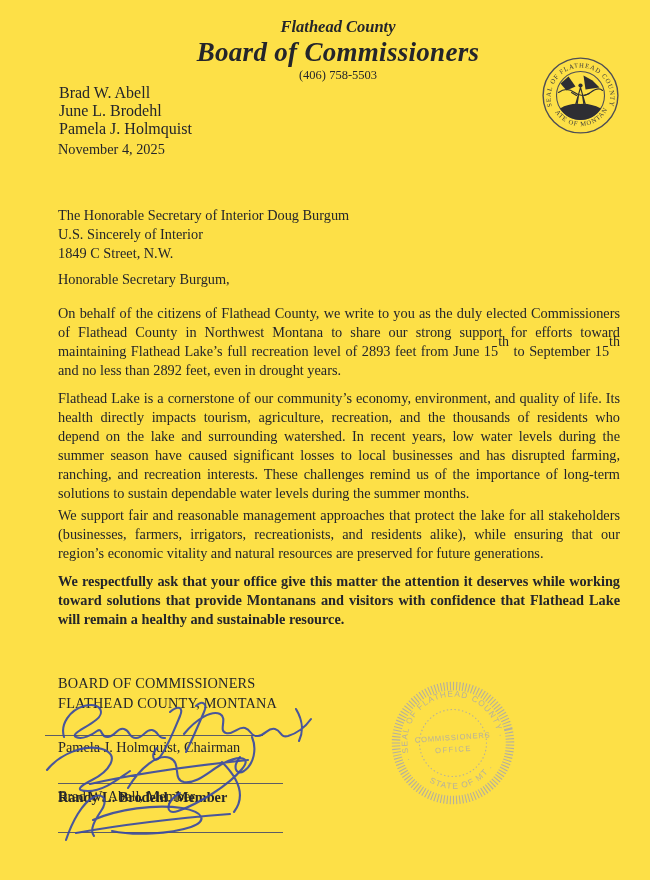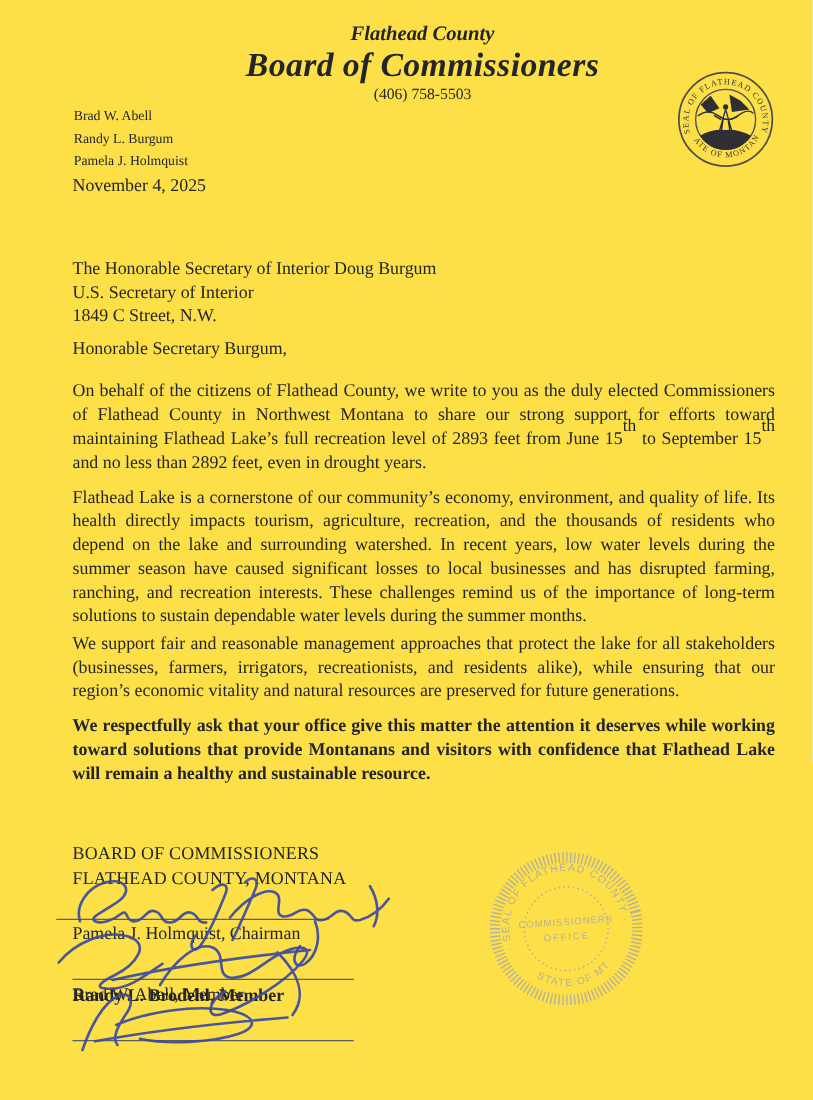--- a/index.html
+++ b/index.html
@@ -28,21 +28,21 @@
     position:absolute;left:13px;top:36px;width:650px;
     text-align:center;font-style:italic;font-weight:bold;
     font-size:27px;line-height:32px;letter-spacing:0.3px;
   }
   .lh-phone{
     position:absolute;left:13px;top:68px;width:650px;
     text-align:center;font-size:12.5px;line-height:15px;
   }
   .lh-names{
     position:absolute;left:59px;top:84px;
-    font-size:11px;line-height:18px;
+    font-size:16px;line-height:18px;
   }
   
   .blk{position:absolute;left:58px;width:562px;font-size:14.3px;line-height:19px;}
   .just{text-align:justify;}
   .date{top:140px;}
   .recipient{top:189px;margin-top:17px;}
   .salutation{top:270px;}
   .p1{top:304px;}
   .p2{top:389px;}
   .p3{top:506px;}
@@ -83,21 +83,21 @@
 </head>
 <body>
 
 <div class="page">
 
   <div class="lh-county">Flathead County</div>
   <div class="lh-title">Board of Commissioners</div>
   <div class="lh-phone">(406) 758-5503</div>
   <div class="lh-names">
     <div>Brad W. Abell</div>
-    <div>Randy L. Burgum</div>
+    <div>June L. Brodehl</div>
     <div>Pamela J. Holmquist</div>
   </div>
 
   <svg class="seal-top" width="79" height="79" viewBox="-39.5 -39.5 79 79" aria-hidden="true">
     <defs>
       <path id="sealTopArc" d="M -28,12 A 29.8 29.8 0 1 1 28,12" fill="none"></path>
       <path id="sealBottomArc" d="M -26,15.5 A 30 30 0 0 0 26,15.5" fill="none"></path>
     </defs>
     <circle class="seal-ring" cx="0" cy="0" r="37.4" stroke-width="1.4"></circle>
     <circle class="seal-ring" cx="0" cy="0" r="24" stroke-width="1.1"></circle>
@@ -109,21 +109,21 @@
     <path class="seal-emblem-line" d="M -22,-3 Q -14,-9 -6,-3 T 10,-3 T 22,-5"></path>
     <circle class="seal-emblem" cx="0" cy="-10" r="2.1"></circle>
     <path class="seal-emblem-line" d="M 0,-8 L -6,13 M 0,-8 L 6,13 M -2,0 L -4,13 M 2,0 L 4,13 M -4,0 L -9,-3 M 4,0 L 9,-2"></path>
     <path class="seal-emblem" d="M -20.5,13 A 24 24 0 0 0 20.5,13 Q 9,7.5 0,8.5 Q -11,7.5 -20.5,13 Z"></path>
   </svg>
 
   <div class="blk date">November 4, 2025</div>
 
   <div class="blk recipient">
     <div>The Honorable Secretary of Interior Doug Burgum</div>
-    <div>U.S. Secretary of Interior</div>
+    <div>U.S. Sincerely of Interior</div>
     <div>1849 C Street, N.W.</div>
   </div>
 
   <div class="blk salutation">Honorable Secretary Burgum,</div>
 
   <div class="blk just p1"><span>On behalf of the citizens of Flathead County, we write to you as the duly elected Commissioners of Flathead County in Northwest Montana to share our strong support for efforts toward maintaining Flathead Lake’s full recreation level of 2893 feet from June 15</span><sup class="ord">th</sup><span> to September 15</span><sup class="ord">th</sup><span> and no less than 2892 feet, even in drought years.</span></div>
 
   <div class="blk just p2">Flathead Lake is a cornerstone of our community’s economy, environment, and quality of life. Its health directly impacts tourism, agriculture, recreation, and the thousands of residents who depend on the lake and surrounding watershed. In recent years, low water levels during the summer season have caused significant losses to local businesses and has disrupted farming, ranching, and recreation interests. These challenges remind us of the importance of long-term solutions to sustain dependable water levels during the summer months.</div>
   <div class="blk just p3">We support fair and reasonable management approaches that protect the lake for all stakeholders (businesses, farmers, irrigators, recreationists, and residents alike), while ensuring that our region’s economic vitality and natural resources are preserved for future generations.</div>
   <div class="blk just p4">We respectfully ask that your office give this matter the attention it deserves while working toward solutions that provide Montanans and visitors with confidence that Flathead Lake will remain a healthy and sustainable resource.</div>

